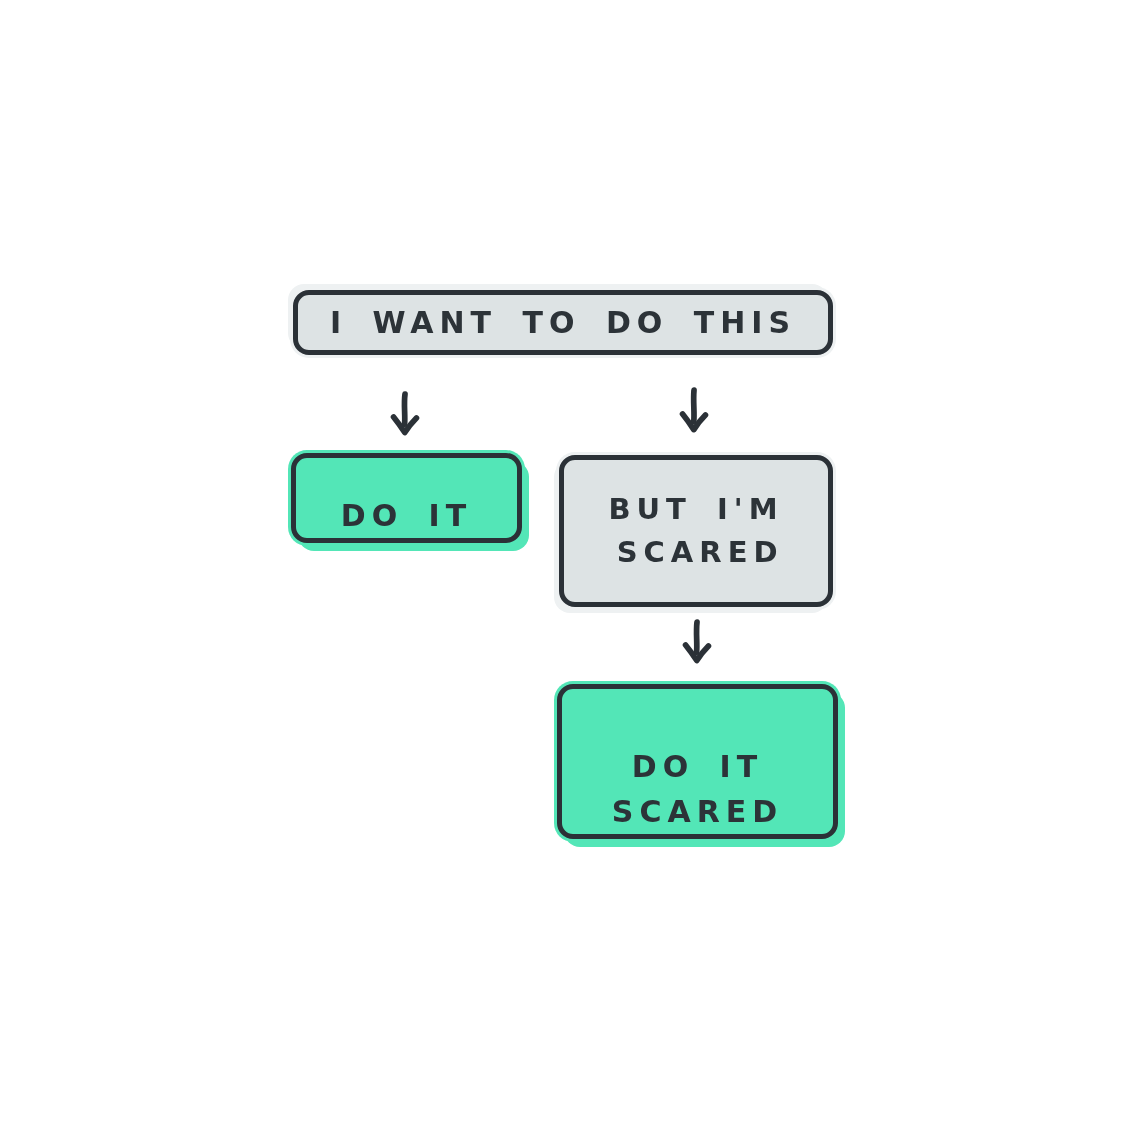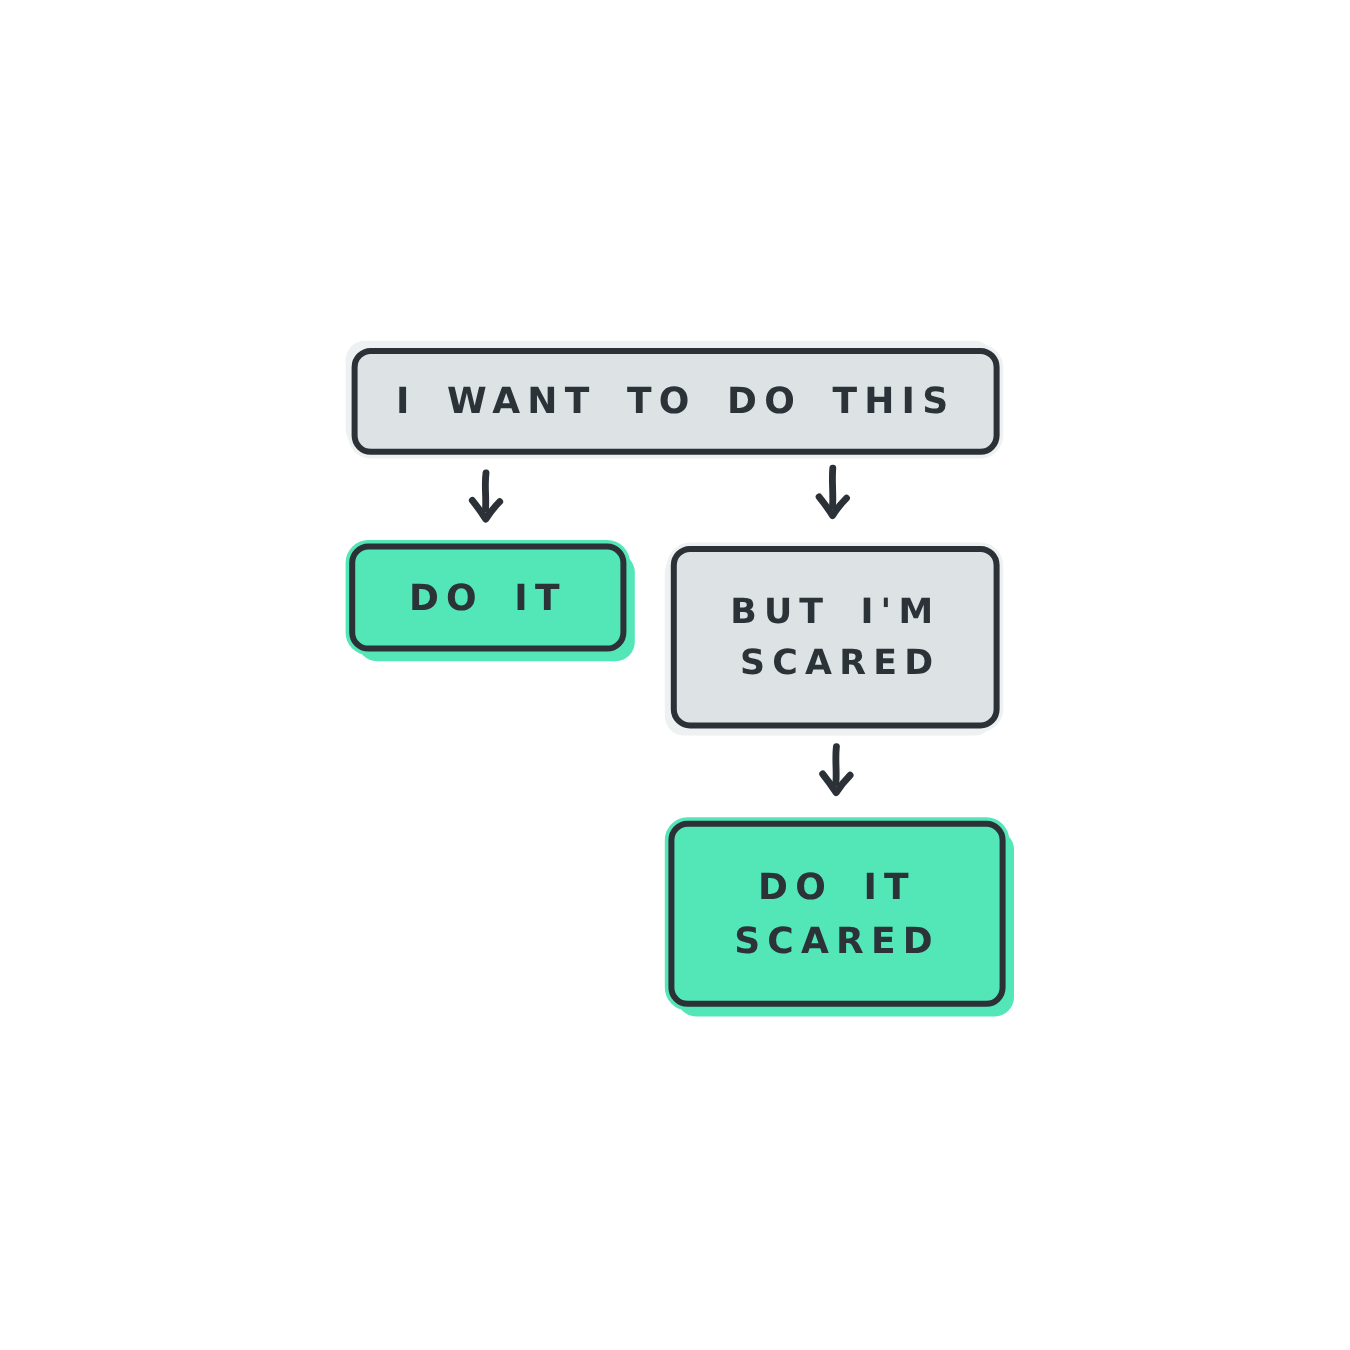--- a/index.html
+++ b/index.html
@@ -34,22 +34,23 @@
   .node.gray {
     background: #dde3e4;
     box-shadow: 0 0 0 3px #eef1f2, -5px -6px 0 0 #eef1f2;
   }
   .node.gray.down-offset {
     box-shadow: 0 0 0 3px #eef1f2, -5px 6px 0 0 #eef1f2;
   }
   .node.green {
     background: #53e6b7;
     box-shadow: 0 0 0 3px #53e6b7, 7px 8px 0 0 #53e6b7;
+    align-items: flex-end;
   }
-  .node-a { left: 293px; top: 290px; width: 540px; height: 89px; font-size: 30px; }
+  .node-a { left: 293px; top: 290px; width: 540px; height: 65px; font-size: 30px; }
   .node-b { left: 291px; top: 453px; width: 231px; height: 90px; font-size: 30px; }
   .node-c { left: 559px; top: 455px; width: 274px; height: 152px; font-size: 29px; text-align: right; }
   .node-d { left: 557px; top: 684px; width: 281px; height: 155px; font-size: 30px; }
   .arrow {
     position: absolute;
     width: 44px;
     height: 54px;
   }
   .arrow svg { width: 100%; height: 100%; display: block; }
   .arrow path {

